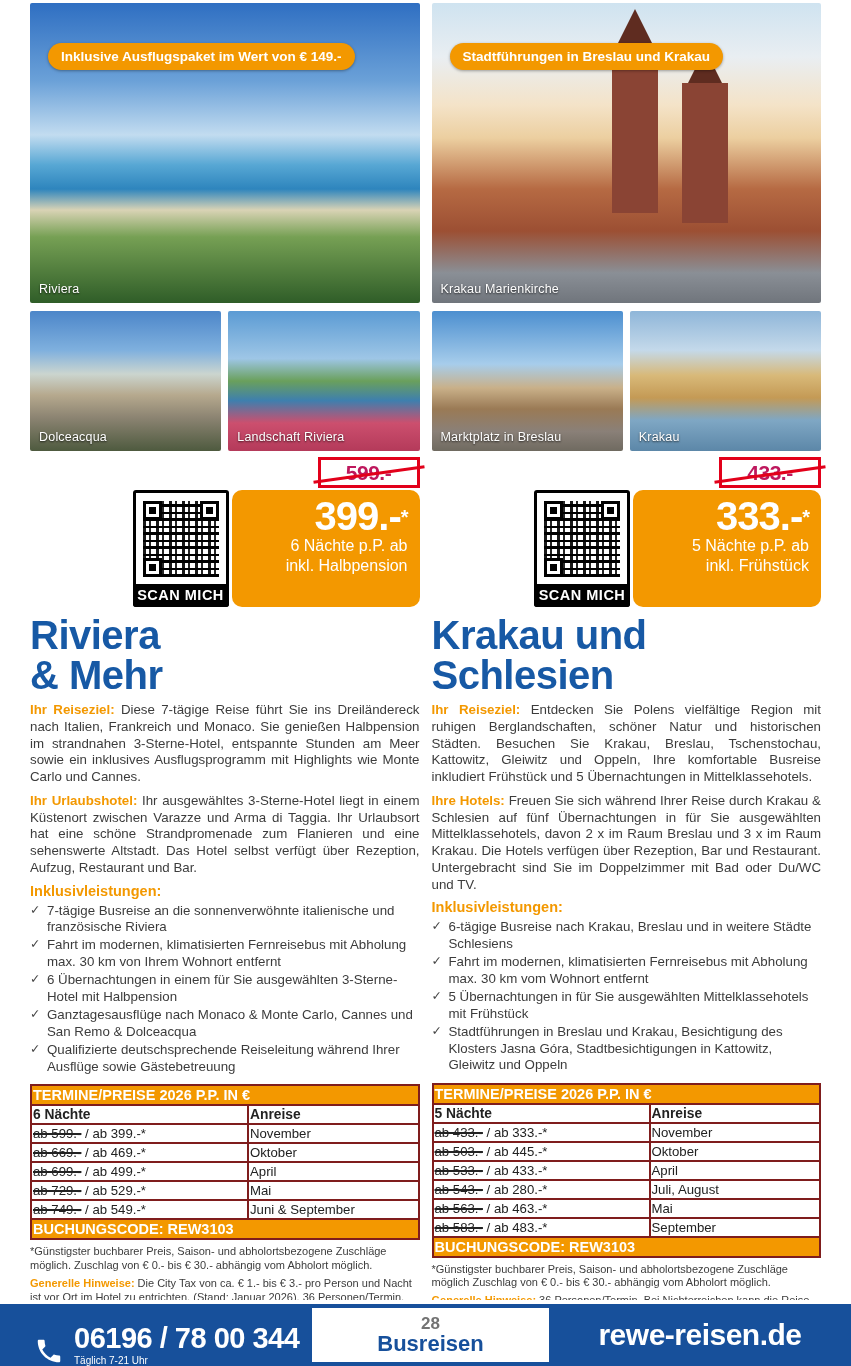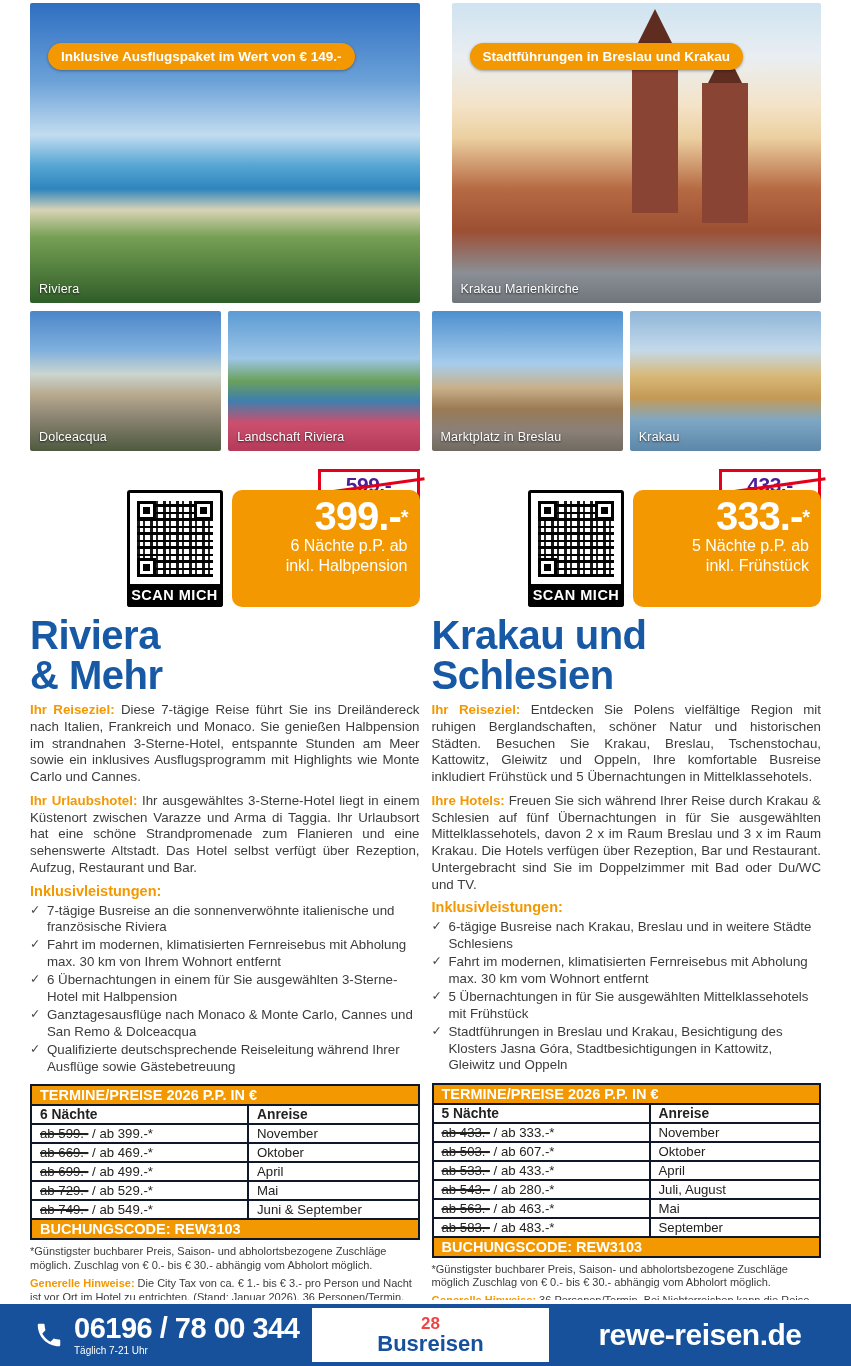--- a/index.html
+++ b/index.html
@@ -9,21 +9,21 @@
     background:#ffffff; color:#3a3a3a;
     width:851px; height:1366px; overflow:hidden;
   }
   .page { width:851px; height:1366px; display:flex; flex-direction:column; padding-top:3px; }
   .main { flex:1 1 auto; min-height:0; overflow:hidden; padding:0 30px; display:grid; grid-template-columns:1fr 1fr; column-gap:12px; }
   .col { display:flex; flex-direction:column; min-width:0; }
 
   
   .hero { position:relative; height:300px; border-radius:2px; overflow:hidden; }
   .hero.riviera { background:linear-gradient(180deg,#2f6fc2 0%,#6ba1d8 26%,#c2dcf0 44%,#57a7d4 54%,#2e85bd 62%,#d9d3b5 69%,#76a054 78%,#2f5d28 100%); }
-  .hero.krakau { background:linear-gradient(180deg,#cfe3f0 0%,#e9eef2 18%,#f4e3c8 34%,#eccfa0 45%,#b66a43 62%,#9c4f33 76%,#8a8f96 90%,#70757c 100%);margin-left:20px; }
+  .hero.krakau { background:linear-gradient(180deg,#cfe3f0 0%,#e9eef2 18%,#f4e3c8 34%,#eccfa0 45%,#b66a43 62%,#9c4f33 76%,#8a8f96 90%,#70757c 100%); }
   .tower { position:absolute; bottom:90px; width:46px; height:170px; background:#8a4434; }
   .tower::before { content:""; position:absolute; top:-34px; left:6px; border-left:17px solid transparent; border-right:17px solid transparent; border-bottom:34px solid #5f2c20; }
   .tower.t1 { left:180px; } .tower.t2 { left:250px; height:140px; bottom:80px; }
   .badge {
     position:absolute; top:40px; left:18px; background:#f39800; color:#fff;
     font-weight:bold; font-size:13.5px; padding:6px 13px; border-radius:15px;
     box-shadow:0 1px 3px rgba(0,0,0,.35); white-space:nowrap;
   }
   .caption {
     position:absolute; bottom:7px; left:9px; color:#fff; font-size:12.5px;
@@ -32,74 +32,74 @@
   .photo-row { display:flex; gap:7px; margin-top:8px; }
   .photo { position:relative; flex:1; height:140px; border-radius:2px; overflow:hidden; }
   .photo.dolceacqua { background:linear-gradient(180deg,#4c86c9 0%,#7fb0de 28%,#cbd5cf 45%,#b6a98e 60%,#8c8472 76%,#4e5a3f 100%); }
   .photo.landschaft { background:linear-gradient(180deg,#5b9bd4 0%,#9ec6e6 34%,#6aa05c 50%,#3e7fae 64%,#cc4f6e 80%,#b43a5a 100%); }
   .photo.marktplatz { background:linear-gradient(180deg,#4c8fd0 0%,#a7cdeb 38%,#c9b089 55%,#9a7a55 70%,#8a8078 86%,#6f6a60 100%); }
   .photo.krakau2 { background:linear-gradient(180deg,#8fb6d9 0%,#c4d9ea 28%,#d8b979 46%,#c49a55 62%,#7fa7c4 78%,#5c87a8 100%); }
 
   
   .price-block { position:relative; margin-top:6px; height:150px; }
   .old-price-box {
-    position:absolute; top:12px; right:0; width:102px; height:31px;
+    position:absolute; top:0; right:0; width:102px; height:31px;
     background:#fff; border:3px solid #e2001a; display:flex; align-items:center; justify-content:center;
-    font-size:21px; font-weight:800; color:#4c1d95; letter-spacing:-.5px;
+    font-size:21px; font-weight:800; color:#be185d; letter-spacing:-.5px;
   }
   .old-price-box .strike-line { position:absolute; left:-8px; right:-8px; top:13px; border-top:3px solid #e2001a; transform:rotate(-8deg); }
   .price-row { position:absolute; bottom:0; left:0; right:0; display:flex; justify-content:flex-end; align-items:stretch; gap:3px; height:117px; }
   .qr { width:96px; background:#000; display:flex; flex-direction:column; border-radius:3px; overflow:hidden;justify-content:flex-end; }
   .qr-white { background:#fff; margin:3px 3px 0 3px; flex:1; display:flex; align-items:center; justify-content:center; position:relative; }
   .qr-inner { width:76px; height:76px; position:relative;
     background:
       repeating-linear-gradient(90deg, rgba(0,0,0,.9) 0 3px, transparent 3px 6px, rgba(0,0,0,.85) 6px 8px, transparent 8px 13px),
       repeating-linear-gradient(0deg, #000 0 3px, #fff 3px 7px, #000 7px 9px, #fff 9px 14px);
   }
   .finder { position:absolute; width:19px; height:19px; border:3px solid #000; background:#fff; }
   .finder::after { content:""; position:absolute; inset:3px; background:#000; }
   .finder.tl { top:0; left:0; } .finder.tr { top:0; right:0; } .finder.bl { bottom:0; left:0; }
   .qr-label { background:#000; color:#fff; font-weight:bold; font-size:14.5px; text-align:center; padding:3px 0 4px; letter-spacing:.5px; }
   .orange-box {
     width:188px; background:#f39800; border-radius:10px; color:#fff;
-    padding:6px 12px 8px; text-align:right; display:flex; flex-direction:column; justify-content:flex-start;margin-left:6px;
+    padding:6px 12px 8px; text-align:right; display:flex; flex-direction:column; justify-content:flex-start;
   }
   .big-price { font-size:40px; font-weight:800; line-height:1.0; letter-spacing:-1px; }
   .price-sub { font-size:16px; line-height:1.25; font-weight:400; }
 
   
   .title { margin-top:8px; color:#1759a5; font-weight:800; font-size:40px; line-height:1.0; letter-spacing:-.5px; }
   .para { margin-top:7px; font-size:13.3px; line-height:1.26; text-align:justify; color:#3c3c3c; }
   .para .lbl { color:#f39800; font-weight:bold; }
   .incl-head { margin-top:6px; color:#f39800; font-weight:bold; font-size:14.5px; }
   ul.incl { list-style:none; margin-top:2px; }
   ul.incl li { font-size:13.3px; line-height:1.24; color:#3c3c3c; padding-left:17px; position:relative; margin-top:2px; }
   ul.incl li .chk { position:absolute; left:0; top:0; color:#444; font-size:12.5px; }
 
   
   table.prices { width:100%; border-collapse:collapse; margin-top:9px; font-size:13.2px; color:#222; }
-  table.prices th, table.prices td { border:2px solid #0f172a; padding:1px 8px; text-align:left; }
+  table.prices th, table.prices td { border:2px solid #7f1d1d; padding:1px 1px; text-align:left; }
   th.tbl-head, td.book-code { background:#f39800; color:#fff; text-align:center; font-weight:800; font-size:14.5px; padding:3px 4px; }
   .col-head { font-weight:bold; font-size:13.8px; }
   td.pricecell { width:56%; }
   .strike { text-decoration:line-through; text-decoration-thickness:2px; }
 
   .footnote { margin-top:5px; font-size:11px; line-height:1.22; color:#3c3c3c; }
   .hints { margin-top:4px; font-size:11px; line-height:1.28; color:#3c3c3c; }
   .hints .lbl { color:#f39800; font-weight:bold; }
 
   
   .footer { flex:0 0 62px; display:flex; background:#17509b; margin-top:4px; }
-  .f-left { width:312px; display:flex; align-items:center; padding-left:34px; gap:10px; }
+  .f-left { width:312px; display:flex; align-items:flex-end; padding-left:34px; gap:10px; }
   .phone-icon svg { width:30px; height:30px; display:block; }
   .f-phone-wrap { display:flex; flex-direction:column; }
   .f-phone { color:#fff; font-weight:800; font-size:29px; letter-spacing:-.5px; line-height:1.0; white-space:nowrap; }
   .f-phone-sub { color:#fff; font-size:10px; margin-top:2px; }
   .f-center { width:237px; background:#fff; border-top:4px solid #17509b; border-bottom:4px solid #17509b; display:flex; flex-direction:column; align-items:center; justify-content:center; }
-  .f-page { color:#ef4444; font-weight:800; font-size:17px; line-height:1.05; }
+  .f-page { color:#737373; font-weight:800; font-size:17px; line-height:1.05; }
   .f-section { color:#17509b; font-weight:800; font-size:22px; line-height:1.05;text-align:center; }
   .f-right { flex:1; display:flex; align-items:center; justify-content:center; }
   .f-site { color:#fff; font-weight:800; font-size:30px; letter-spacing:-.5px; }
 </style>
 </head>
 <body>
 
 <div class="page">
   <div class="main">
 
@@ -267,21 +267,21 @@
             </tr>
         <tr>
           <td class="col-head">5 Nächte</td>
           <td class="col-head">Anreise</td>
         </tr>
         <tr>
               <td class="pricecell"><span class="strike">ab 433.-</span><span> / ab 333.-*</span></td>
               <td>November</td>
             </tr>
         <tr>
-              <td class="pricecell"><span class="strike">ab 503.-</span><span> / ab 607.-*</span></td>
+              <td class="pricecell"><span class="strike">ab 503.-</span><span> / ab 445.-*</span></td>
               <td>Oktober</td>
             </tr>
         <tr>
               <td class="pricecell"><span class="strike">ab 533.-</span><span> / ab 433.-*</span></td>
               <td>April</td>
             </tr>
         <tr>
               <td class="pricecell"><span class="strike">ab 543.-</span><span> / ab 280.-*</span></td>
               <td>Juli, August</td>
             </tr>

